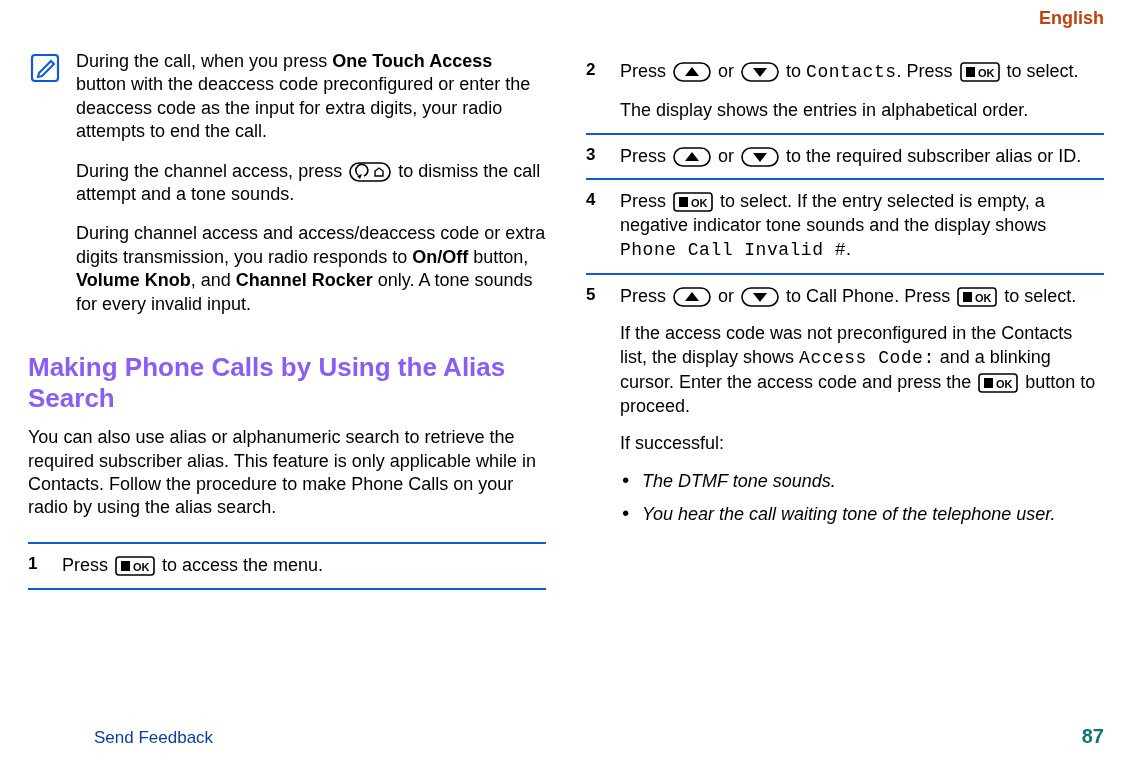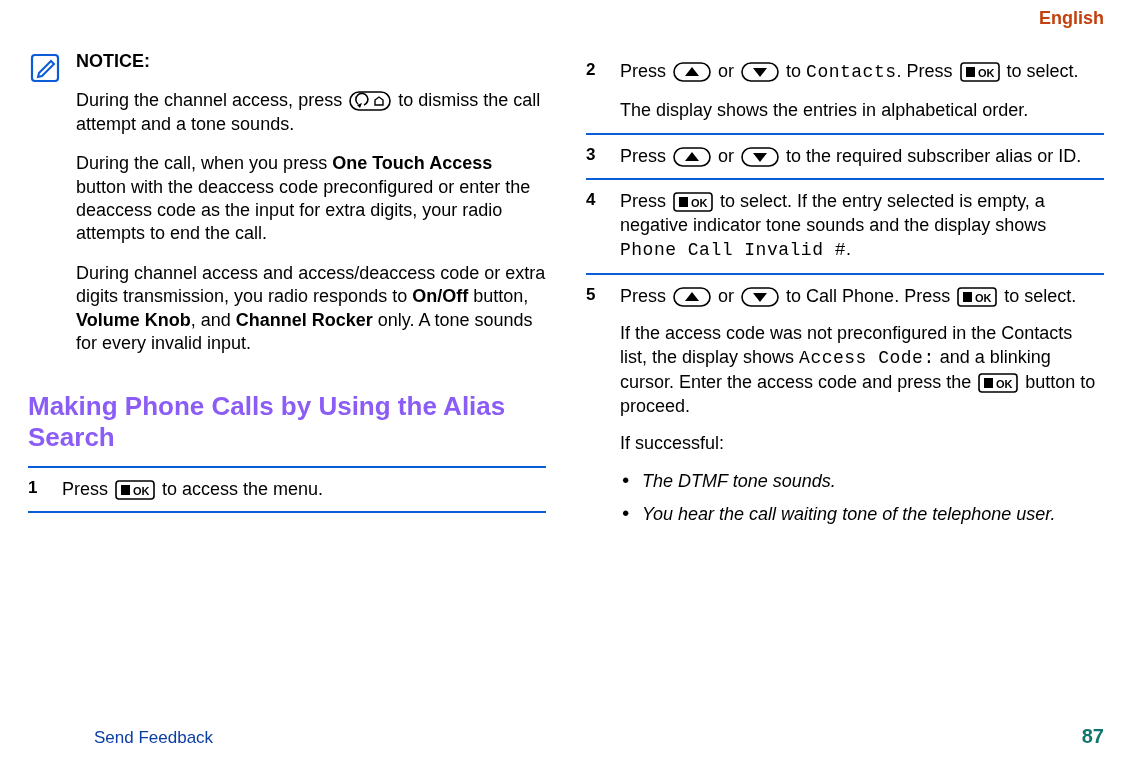--- a/index.html
+++ b/index.html
@@ -153,42 +153,42 @@
 
     <div class="col">
 
       <div class="notice-row">
         <div class="notice-icon">
           <svg viewBox="0 0 32 32">
               <use href="#notice-ico"></use>
             </svg>
         </div>
         <div class="notice-body">
-          <p class="notice-title">NOTICE:</p>
+
+          <p>
+            <span>During the call, when you press </span><b>One Touch Access</b><span> button with the deaccess code preconfigured or enter the deaccess code as the input for extra digits, your radio attempts to end the call.</span>
+          </p>
 
           <p>
             <span>During the channel access, press </span>
             <span class="btn-icon"><svg width="42" height="20" viewBox="0 0 42 20">
                   <use href="#back-btn"></use>
                 </svg></span>
             <span> to dismiss the call attempt and a tone sounds.</span>
           </p>
 
           <p>
-            <span>During the call, when you press </span><b>One Touch Access</b><span> button with the deaccess code preconfigured or enter the deaccess code as the input for extra digits, your radio attempts to end the call.</span>
-          </p>
-
-          <p>
             <span>During channel access and access/deaccess code or extra digits transmission, you radio responds to </span><b>On/Off</b><span> button, </span><b>Volume Knob</b><span>, and </span><b>Channel Rocker</b><span> only. A tone sounds for every invalid input.</span>
           </p>
         </div>
       </div>
 
       <h2 class="section">Making Phone Calls by Using the Alias Search</h2>
 
+      <p style="margin-bottom:22px;">You can also use alias or alphanumeric search to retrieve the required subscriber alias. This feature is only applicable while in Contacts. Follow the procedure to make Phone Calls on your radio by using the alias search.</p>
 
       <div class="step first-left" style="border-bottom:2px solid #0b5cd6;">
         <div class="num">1</div>
         <div class="body">
           <p>
             <span>Press </span>
             <span class="btn-icon"><svg width="40" height="20" viewBox="0 0 40 20">
                   <use href="#ok-btn"></use>
                 </svg></span>
             <span> to access the menu.</span>

